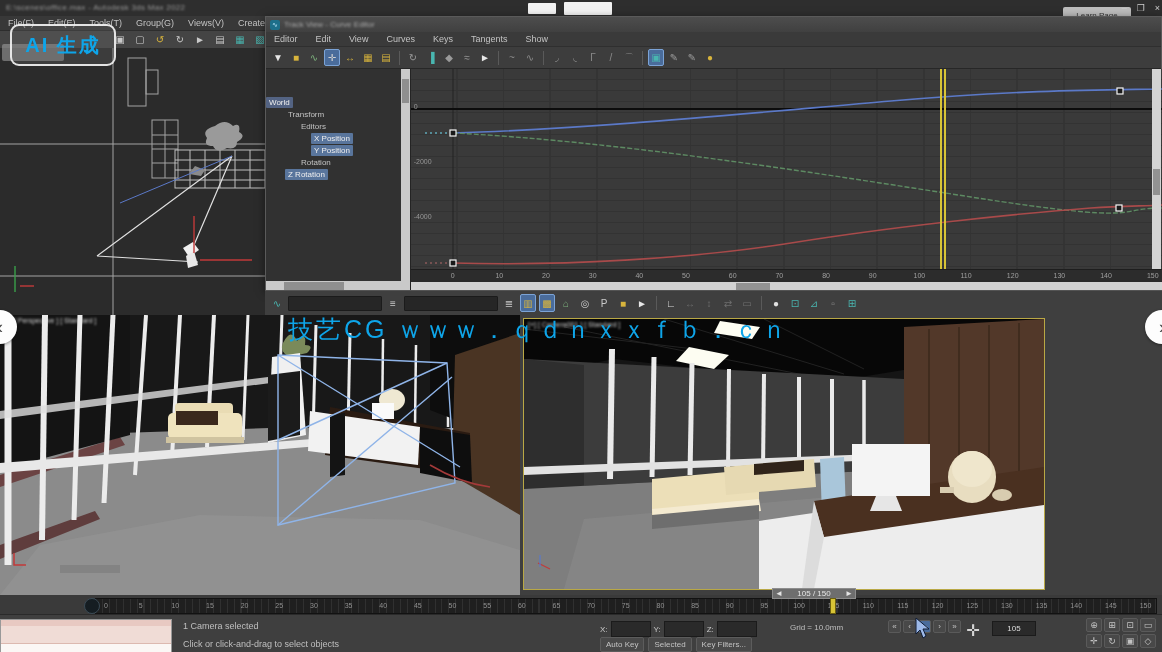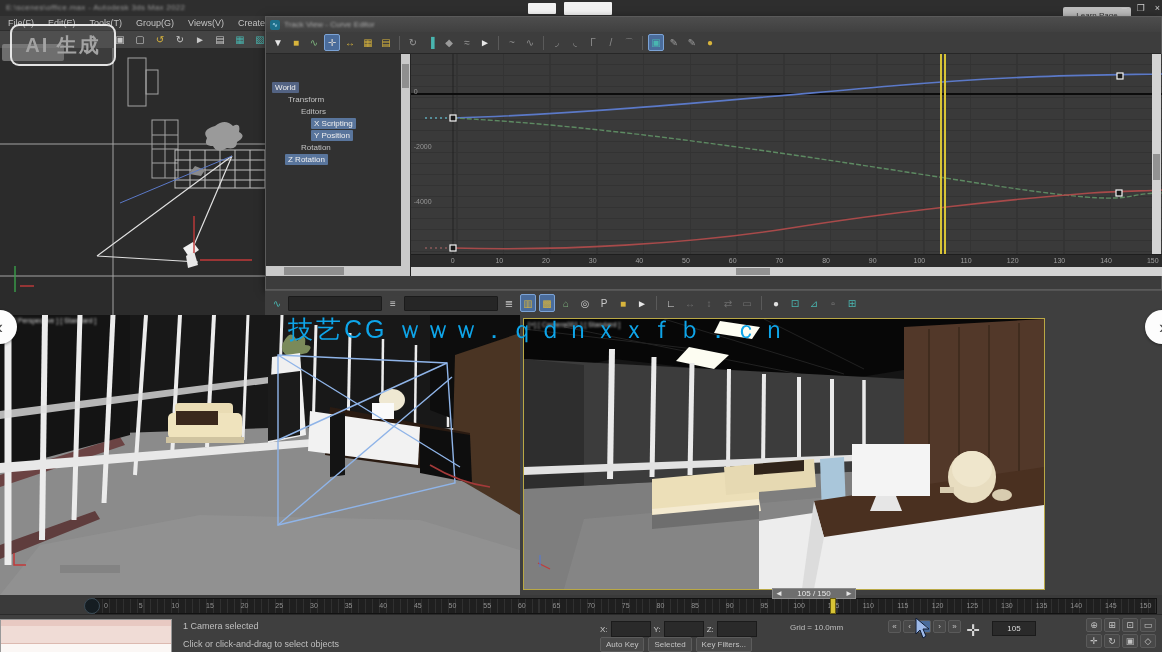--- a/index.html
+++ b/index.html
@@ -22,21 +22,21 @@
   #main-toolbar{left:0;top:31px;width:1162px;height:17px;background:#444;border-bottom:1px solid #2b2b2b;
                 display:flex;align-items:center;gap:4px;padding-left:112px;}
 
   .ico{width:16px;height:15px;display:flex;align-items:center;justify-content:center;font-size:10px;
        color:#c2c2c2;border-radius:2px;flex:0 0 auto;}
   .ico.hl{background:#4a6c9b;border:1px solid #7ba3d6;box-sizing:border-box;}
   .sep{width:1px;height:14px;background:#5a5a5a;margin:0 3px;flex:0 0 auto;}
 
   
   #ai-badge{left:10px;top:24px;width:102px;height:38px;border:2px solid rgba(245,245,245,.9);border-radius:9px;
-            background:rgba(110,110,110,.25);color:#a3a3a3;font-size:20px;font-weight:bold;
+            background:rgba(110,110,110,.25);color:#0ea5e9;font-size:20px;font-weight:bold;
             display:flex;align-items:center;justify-content:center;z-index:60;letter-spacing:2px;}
   #ai-badge-sub{left:2px;top:44px;width:62px;height:17px;background:rgba(165,165,165,.55);z-index:59;border-radius:2px;}
 
   
   #vp-top{left:0;top:48px;width:265px;height:267px;background:#2b2b2b;}
 
   
   #ce{left:265px;top:16px;width:897px;height:274px;background:#3c3c3c;border:1px solid #5a5a5a;box-sizing:border-box;
       box-shadow:0 2px 8px rgba(0,0,0,.5);}
   #ce-title{height:15px;background:linear-gradient(#4d4d4d,#404040);color:#b9b9b9;font-size:8px;line-height:15px;
@@ -212,20 +212,29 @@
       <line x1="20" y1="238" x2="34" y2="238" stroke="#c23a3a"></line>
     </g>
   </svg>
 </div>
 
 <div class="abs" id="ce">
   <div id="ce-title">
     <span class="appico">∿</span>
     <span class="blurry2">Track View - Curve Editor</span>
   </div>
+  <div id="ce-menus" class="blurry">
+      <span>Editor</span>
+      <span>Edit</span>
+      <span>View</span>
+      <span>Curves</span>
+      <span>Keys</span>
+      <span>Tangents</span>
+      <span>Show</span>
+    </div>
   <div id="ce-tools">
       <div class="ico" style="color: rgb(230, 230, 230);">▼</div>
       <div class="ico" style="color: rgb(216, 180, 60);">■</div>
       <div class="ico" style="color: rgb(125, 179, 125);">∿</div>
       <div class="ico hl" style="color: rgb(208, 208, 208);">✛</div>
       <div class="ico" style="color: rgb(216, 180, 60);">↔</div>
       <div class="ico" style="color: rgb(216, 180, 60);">▦</div>
       <div class="ico" style="color: rgb(216, 180, 60);">▤</div>
       <div class="sep"></div>
       <div class="ico" style="color: rgb(154, 154, 154);">↻</div>
@@ -244,24 +253,24 @@
       <div class="ico" style="color: rgb(138, 138, 138);">⌒</div>
       <div class="sep"></div>
       <div class="ico hl" style="color: rgb(73, 182, 176);">▣</div>
       <div class="ico" style="color: rgb(154, 154, 154);">✎</div>
       <div class="ico" style="color: rgb(154, 154, 154);">✎</div>
       <div class="ico" style="color: rgb(216, 180, 60);">●</div>
     </div>
   <div id="ce-body">
     <div id="ce-tree">
       <div id="tree-rows" style="padding-top:2px;">
-          <div class="tree-row root" style="padding-left: 6px; margin-top: 26px;"><span class="lbl blurry">World</span></div>
+          <div class="tree-row root" style=" margin-top: 26px;"><span class="lbl blurry">World</span></div>
           <div class="tree-row" style="padding-left: 19px;"><span class="lbl blurry">Transform</span></div>
           <div class="tree-row" style="padding-left: 32px;"><span class="lbl blurry">Editors</span></div>
-          <div class="tree-row sel" style="padding-left: 45px;"><span class="lbl blurry">X Scripting</span></div>
+          <div class="tree-row sel" style="padding-left: 45px;"><span class="lbl blurry">X Position</span></div>
           <div class="tree-row sel" style="padding-left: 45px;"><span class="lbl blurry">Y Position</span></div>
           <div class="tree-row" style="padding-left: 32px;"><span class="lbl blurry">Rotation</span></div>
           <div class="tree-row sel" style="padding-left: 19px;"><span class="lbl blurry">Z Rotation</span></div>
         </div>
       <div id="tree-vscroll">
           <div class="thumb"></div>
         </div>
       <div id="tree-hscroll">
           <div class="thumb"></div>
         </div>

